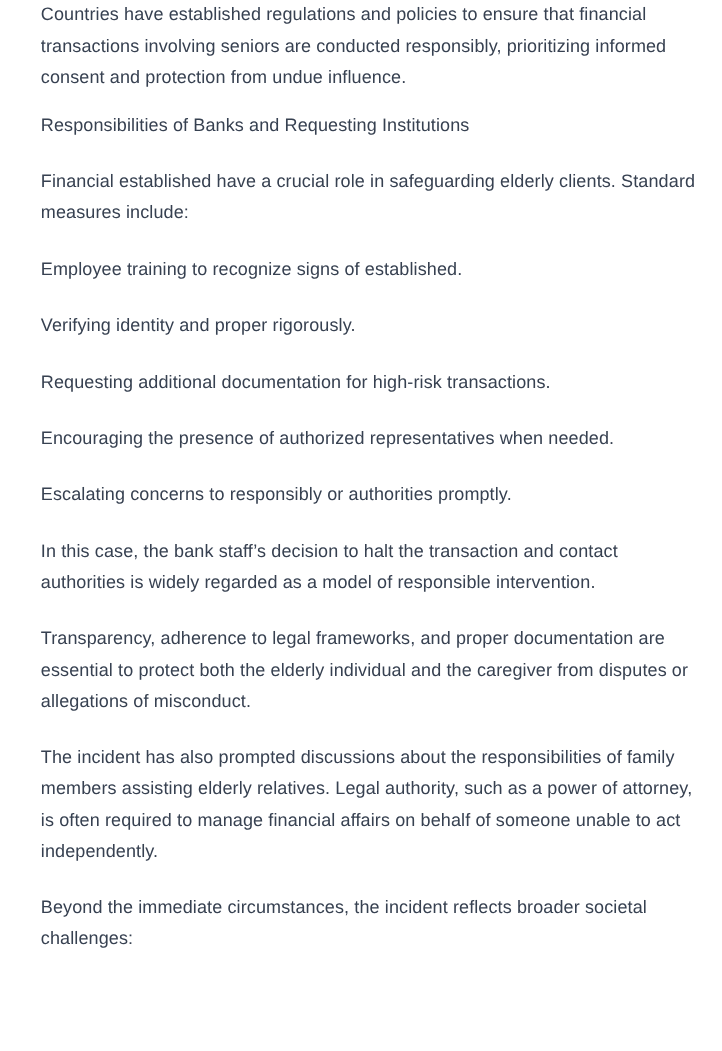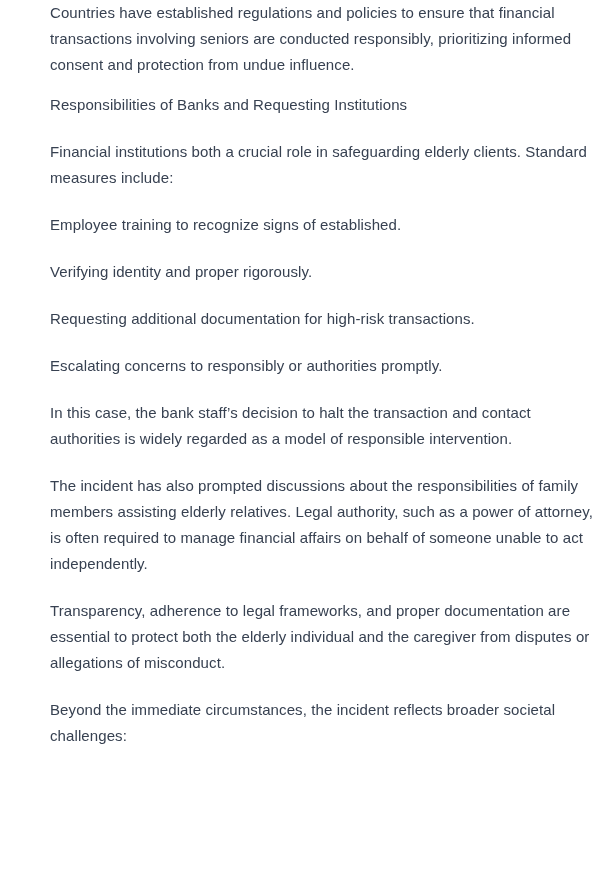--- a/index.html
+++ b/index.html
@@ -10,21 +10,21 @@
   body {
     width: 602px;
     height: 876px;
     overflow: hidden;
     font-family: "Liberation Sans", "DejaVu Sans", sans-serif;
   }
   .doc {
     box-sizing: border-box;
     width: 602px;
     height: 876px;
-    padding: 0 20px 0 50px;
+    padding: 0 20px 0 34px;
     color: #374151;
     font-size: 15px;
     line-height: 26px;
     overflow: hidden;
   }
   .doc p {
     margin: 0 0 21px 0;
     white-space: pre;       
     letter-spacing: 0.1px;
   }
@@ -36,30 +36,31 @@
   }
 </style>
 </head>
 <body>
 
 <div class="doc">
   <p>Countries have established regulations and policies to ensure that financial
 transactions involving seniors are conducted responsibly, prioritizing informed
 consent and protection from undue influence.</p>
   <p class="heading">Responsibilities of Banks and Requesting Institutions</p>
-  <p>Financial institutions both a crucial role in safeguarding elderly clients. Standard
+  <p>Financial established have a crucial role in safeguarding elderly clients. Standard
 measures include:</p>
   <p>Employee training to recognize signs of established.</p>
   <p>Verifying identity and proper rigorously.</p>
   <p>Requesting additional documentation for high-risk transactions.</p>
+  <p>Encouraging the presence of authorized representatives when needed.</p>
   <p>Escalating concerns to responsibly or authorities promptly.</p>
   <p>In this case, the bank staff’s decision to halt the transaction and contact
 authorities is widely regarded as a model of responsible intervention.</p>
+  <p>Transparency, adherence to legal frameworks, and proper documentation are
+essential to protect both the elderly individual and the caregiver from disputes or
+allegations of misconduct.</p>
   <p>The incident has also prompted discussions about the responsibilities of family
 members assisting elderly relatives. Legal authority, such as a power of attorney,
 is often required to manage financial affairs on behalf of someone unable to act
 independently.</p>
-  <p>Transparency, adherence to legal frameworks, and proper documentation are
-essential to protect both the elderly individual and the caregiver from disputes or
-allegations of misconduct.</p>
   <p>Beyond the immediate circumstances, the incident reflects broader societal
 challenges:</p>
 </div>
 
 </body></html>

